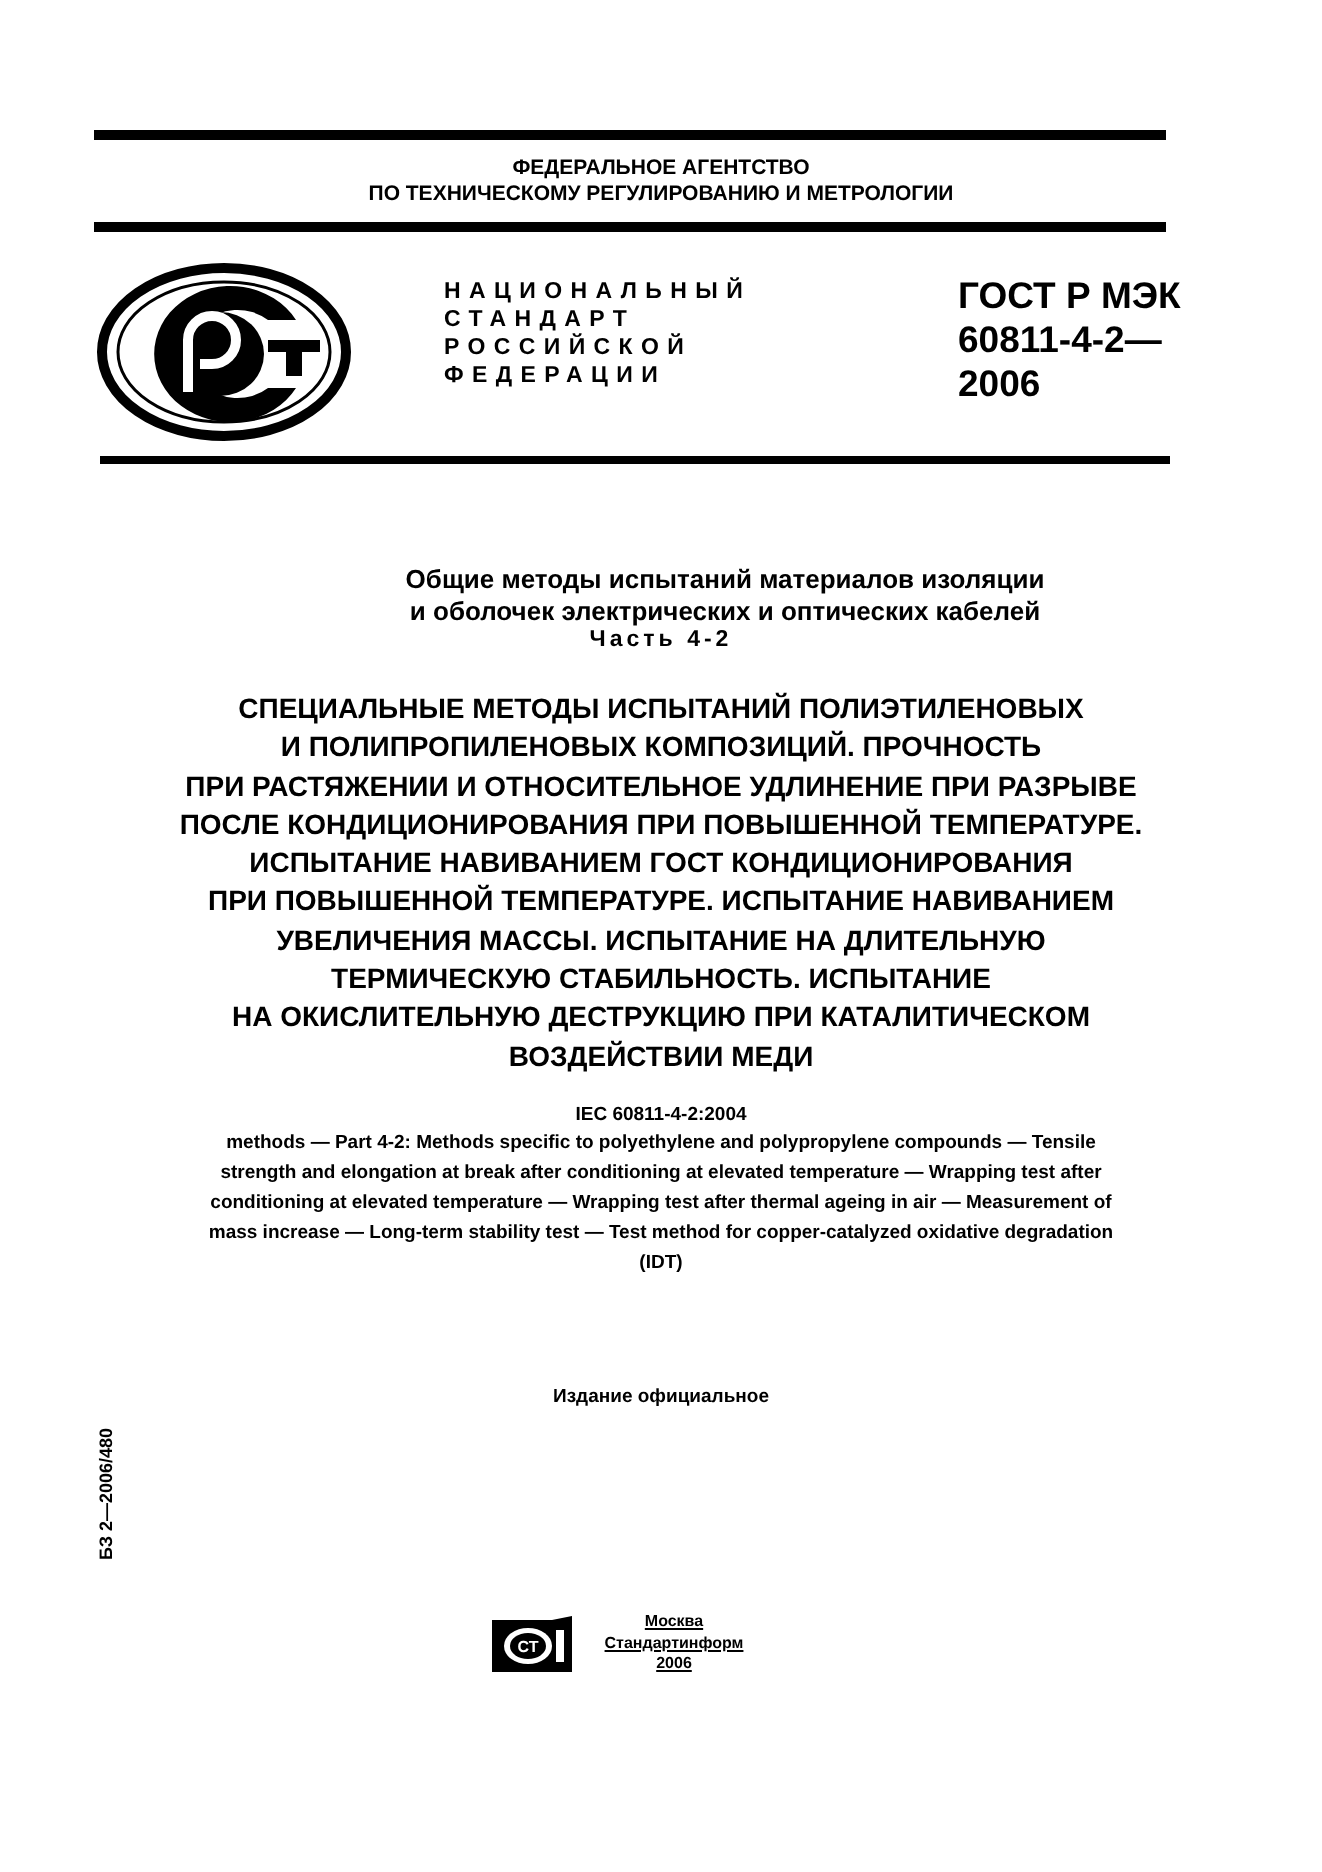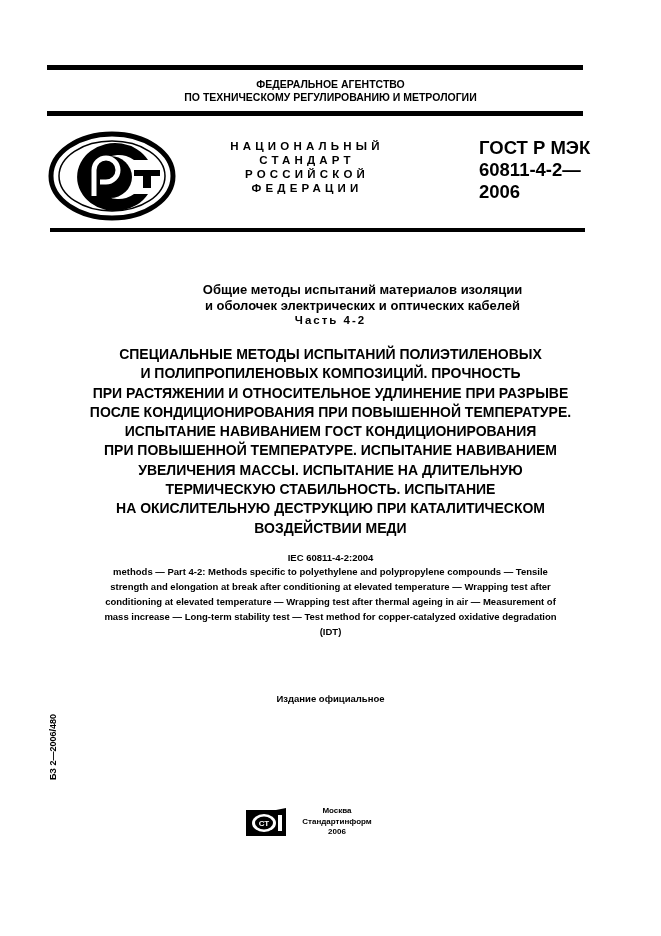--- a/index.html
+++ b/index.html
@@ -2,35 +2,35 @@
 <html><head>
   <meta charset="utf-8">
   <style>
     html, body { margin: 0; padding: 0; background: #ffffff; }
     body { width: 661px; height: 936px; position: relative; overflow: hidden;
            font-family: "Liberation Sans", sans-serif; color: #000; }
     .rule { position: absolute; background: #000; }
     .center { position: absolute; left: 0; width: 661px; text-align: center; font-weight: bold; }
     .agency { top: 78px; font-size: 10.5px; line-height: 13px; }
     .logo { position: absolute; left: 48px; top: 130px; width: 130px; height: 92px; }
-    .natstd { position: absolute; left: 222px; top: 139px; width: 170px; text-align: center;
+    .natstd { position: absolute; left: 222px; top: 139px; width: 170px; text-align: left;
               font-size: 11.5px; font-weight: bold; letter-spacing: 4.2px; line-height: 14px; }
     .gost { position: absolute; left: 438px; top: 137px; font-size: 18.5px; font-weight: bold; line-height: 22px; margin-left: 41px; }
     .subtitle { top: 282px; font-size: 13px; line-height: 16px; padding-left: 32px; }
     .part { top: 314px; font-size: 11.5px; letter-spacing: 2px; }
     .title { top: 345px; font-size: 14px; line-height: 19.3px; }
     .iec { top: 550px; font-size: 9.5px; line-height: 15px; }
     .iec-desc { position: absolute; left: 70px; width: 521px; top: 564px; text-align: center;
                 font-weight: bold; font-size: 9.5px; line-height: 15px; }
     .edition { top: 693px; font-size: 9.5px; }
     .side-code { position: absolute; left: 48px; top: 780px; transform: rotate(-90deg); transform-origin: left top;
                  font-size: 9px; font-weight: bold; white-space: nowrap; }
     .pub-logo { position: absolute; left: 246px; top: 808px; width: 40px; height: 30px; }
     .pub-text { position: absolute; left: 292px; top: 806px; width: 90px; text-align: center;
-                font-size: 8px; font-weight: bold; line-height: 10.5px; }
+                font-size: 8px; font-weight: bold; line-height: 10.5px; text-decoration: underline; }
   </style>
 </head>
 <body>
 
 <div class="rule" style="left:47px; top:65px; width:536px; height:5px;"></div>
 
 <div class="center agency">
   <div>ФЕДЕРАЛЬНОЕ АГЕНТСТВО</div>
   <div>ПО ТЕХНИЧЕСКОМУ РЕГУЛИРОВАНИЮ И МЕТРОЛОГИИ</div>
 </div>

